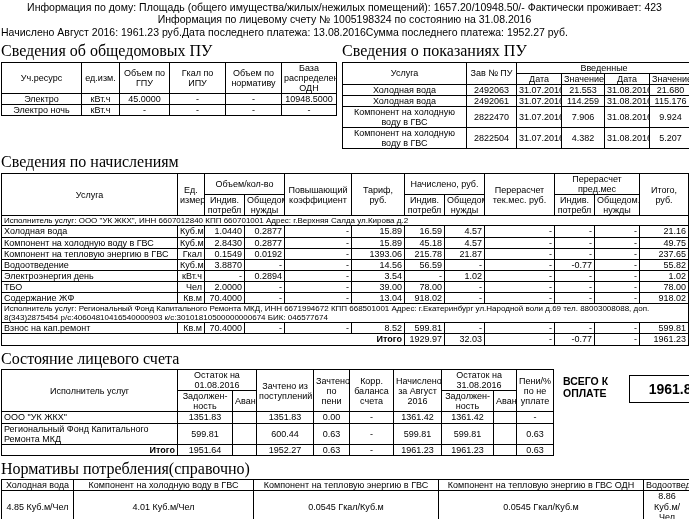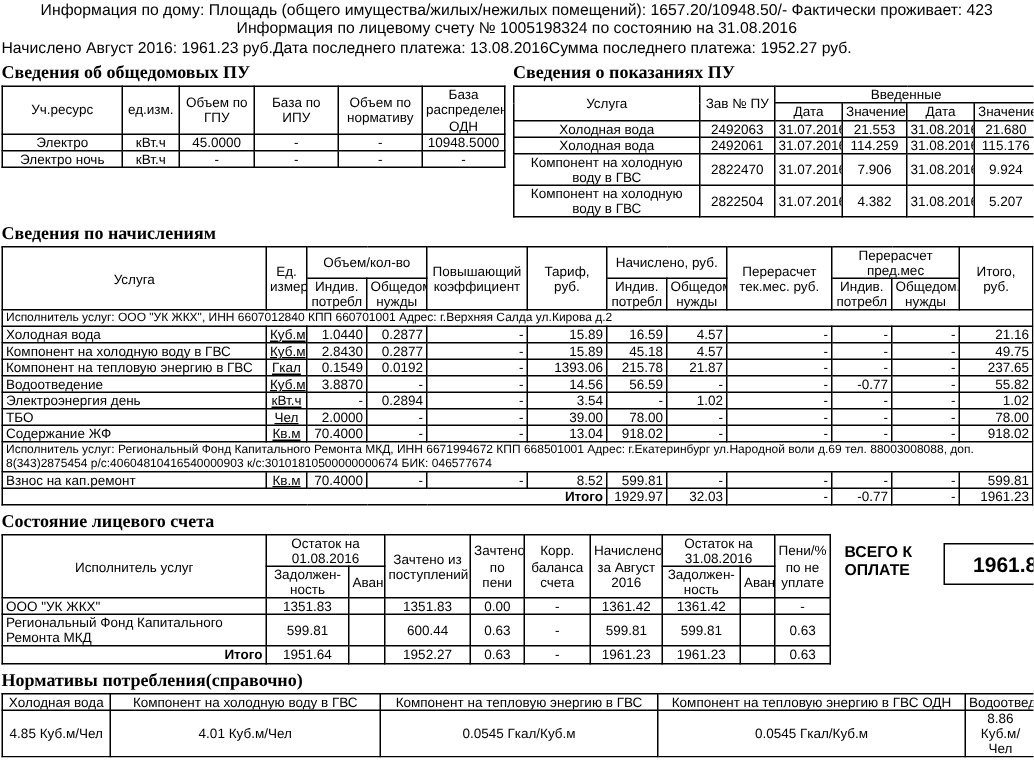--- a/index.html
+++ b/index.html
@@ -4,34 +4,34 @@
 <style>
   * { box-sizing: border-box; }
   html,body { margin:0; padding:0; background:#fff; color:#000; }
   body { width:689px; font-family:"Liberation Sans", sans-serif; }
   .page { width:689px; padding:2px 1px 0 1px; }
 
   .hdr { text-align:center; font-size:10.5px; line-height:1.1; }
   .b { font-weight:normal; }
   .pay-line { display:flex; font-size:10.5px; line-height:1.15; margin-top:1px; }
 
-  .sec-title { font-family:"Liberation Serif", serif; font-weight:bold; font-size:12px; line-height:1.1; margin:4px 0 2px 0; }
+  .sec-title { font-family:"Liberation Serif", serif; font-weight:normal; font-size:16px; line-height:1.1; margin:4px 0 2px 0; }
 
   table { border-collapse:collapse; table-layout:fixed; width:100%; }
   td, th { border:1px solid #000; font-size:9px; font-weight:normal; line-height:1.12; padding:0 2px; vertical-align:middle; overflow:hidden; }
   th { text-align:center; }
   .tc td { text-align:center; }
 
   .top-tables { display:flex; gap:6px; align-items:flex-start; }
   .top-left { width:335px; flex:0 0 335px; }
   .top-right { flex:1; }
 
   .acc td { text-align:right; }
   .acc td.svc { text-align:left; }
-  .acc td.ctr { text-align:center;text-decoration:underline; }
+  .acc td.ctr { text-align:right; }
   .acc td.prov { text-align:left; font-size:8px; line-height:1.15; }
   .acc .total-label { font-weight:bold; }
 
   .state-wrap { display:flex; align-items:flex-start; gap:10px; }
   .state-left { width:552px; flex:0 0 552px; }
   .state-right { display:flex; align-items:flex-start; gap:8px; padding-top:6px; }
   .grand-label { font-weight:bold; font-size:10.5px; width:58px; line-height:1.15; }
   .grand-box { border:1px solid #000; width:90px; height:28px; display:flex; align-items:center; justify-content:center; font-weight:bold; font-size:14px; }
   .st td { text-align:center; }
   .st td.svc { text-align:left; }
@@ -62,21 +62,21 @@
             <col style="width:50px">
             <col style="width:56px">
             <col style="width:56px">
             <col style="width:55px">
           </colgroup>
         <thead>
           <tr>
             <th>Уч.ресурс</th>
             <th>ед.изм.</th>
             <th>Объем по ГПУ</th>
-            <th>База по ИПУ</th>
+            <th>Гкал по ИПУ</th>
             <th>Объем по нормативу</th>
             <th>База распределения ОДН</th>
           </tr>
         </thead>
         <tbody>
             <tr>
               <td>Электро</td>
               <td>кВт.ч</td>
               <td>45.0000</td>
               <td>-</td>

